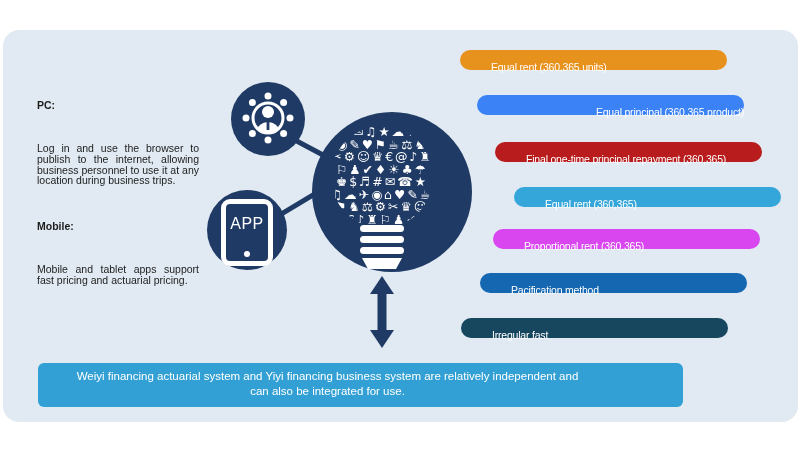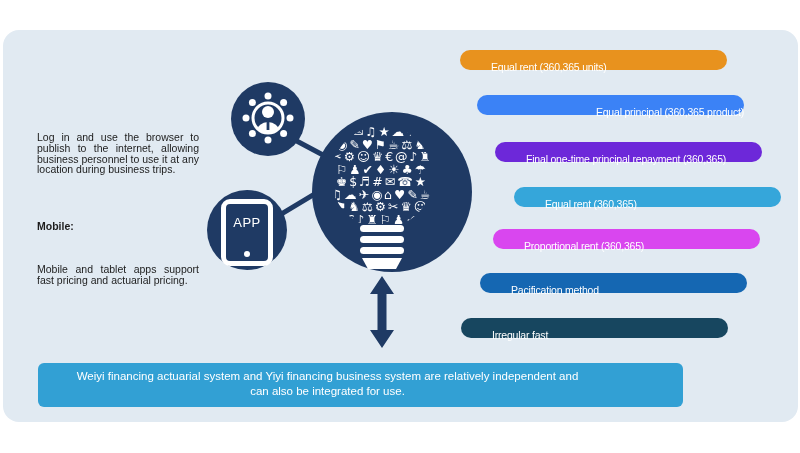--- a/index.html
+++ b/index.html
@@ -20,21 +20,21 @@
   .circle{position:absolute;border-radius:50%;z-index:2;}
   .net-circle{left:231px;top:82px;width:74px;height:74px;}
   .app-circle{left:207px;top:190px;width:80px;height:80px;}
   .idea-circle{left:312px;top:112px;width:160px;height:160px;}
   .connector{position:absolute;height:5px;background:#1F3A64;transform-origin:0 50%;z-index:1;border-radius:3px;}
   .conn1{left:294px;top:137px;width:54px;transform:rotate(28deg);}
   .conn2{left:279px;top:213px;width:54px;transform:rotate(-31deg);}
 
   
   .phone{position:absolute;left:14px;top:9px;width:42px;height:57px;border:5px solid #fff;border-radius:9px;}
-  .phone-label{display:block;text-align:center;margin-top:11px;color:#fff;font-size:13px;letter-spacing:0.5px;}
+  .phone-label{display:block;text-align:center;margin-top:11px;color:#fff;font-size:16px;letter-spacing:0.5px;}
   .phone-dot{position:absolute;left:50%;bottom:4px;width:6px;height:6px;margin-left:-3px;border-radius:50%;background:#fff;}
 
   
   .bulb-head{position:absolute;left:19px;top:14px;width:102px;height:102px;border-radius:50%;
              overflow:hidden;color:#fff;font-size:12.5px;line-height:12.5px;letter-spacing:2px;
              word-break:break-all;text-align:center;font-family:"DejaVu Sans",sans-serif;}
   .bulb-bar{position:absolute;left:48px;width:44px;height:7px;background:#fff;border-radius:4px;}
   .bar1{top:113px;} .bar2{top:124px;} .bar3{top:135px;}
   .bulb-tip{position:absolute;left:50px;top:146px;width:28px;height:0;
             border-left:6px solid transparent;border-right:6px solid transparent;border-top:11px solid #fff;}
@@ -59,20 +59,21 @@
   .banner-text{width:520px;margin:6px auto 0;transform:translateX(-33px);
                text-align:center;color:#fff;font-size:11.5px;line-height:15px;}
 </style>
 </head>
 <body>
 
 <div class="page">
   <div class="panel">
 
     <div class="note note-pc" style="left:34px;top:70px;">
+      <div class="note-heading">PC:</div>
       <div class="note-body">Log in and use the browser to publish to the internet, allowing business personnel to use it at any location during business trips.</div>
     </div>
     <div class="note note-mobile" style="left:34px;top:191px;">
       <div class="note-heading">Mobile:</div>
       <div class="note-body">Mobile and tablet apps support fast pricing and actuarial pricing.</div>
     </div>
   </div>
 
   <div class="connector conn1"></div>
   <div class="connector conn2"></div>
@@ -113,21 +114,21 @@
     <div class="bulb-bar bar3"></div>
     <div class="bulb-tip"></div>
   </div>
 
   <svg class="double-arrow" width="26" height="72" viewBox="0 0 26 72">
     <path d="M13 0 L25 18 L17.5 18 L17.5 54 L25 54 L13 72 L1 54 L8.5 54 L8.5 18 L1 18 Z" fill="#1F3A64"></path>
   </svg>
 
   <div class="pill pill1" style="background: rgb(232, 146, 30);">Equal rent (360,365 units)</div>
   <div class="pill pill2" style="background: #3b82f6; text-align: right;">Equal principal (360,365 product)</div>
-  <div class="pill pill3" style="background: #6d28d9;">Final one-time principal repayment (360,365)</div>
+  <div class="pill pill3" style="background: #b91c1c;">Final one-time principal repayment (360,365)</div>
   <div class="pill pill4" style="background: rgb(53, 166, 218);">Equal rent (360,365)</div>
   <div class="pill pill5" style="background: #d946ef;">Proportional rent (360,365)</div>
   <div class="pill pill6" style="background: rgb(21, 103, 178);">Pacification method</div>
   <div class="pill pill7" style="background: rgb(23, 70, 95);">Irregular fast</div>
 
   <div class="banner" style="background: rgb(50, 160, 212);">
     <div class="banner-text">Weiyi financing actuarial system and Yiyi financing business system are relatively independent and can also be integrated for use.</div>
   </div>
 </div>
 

